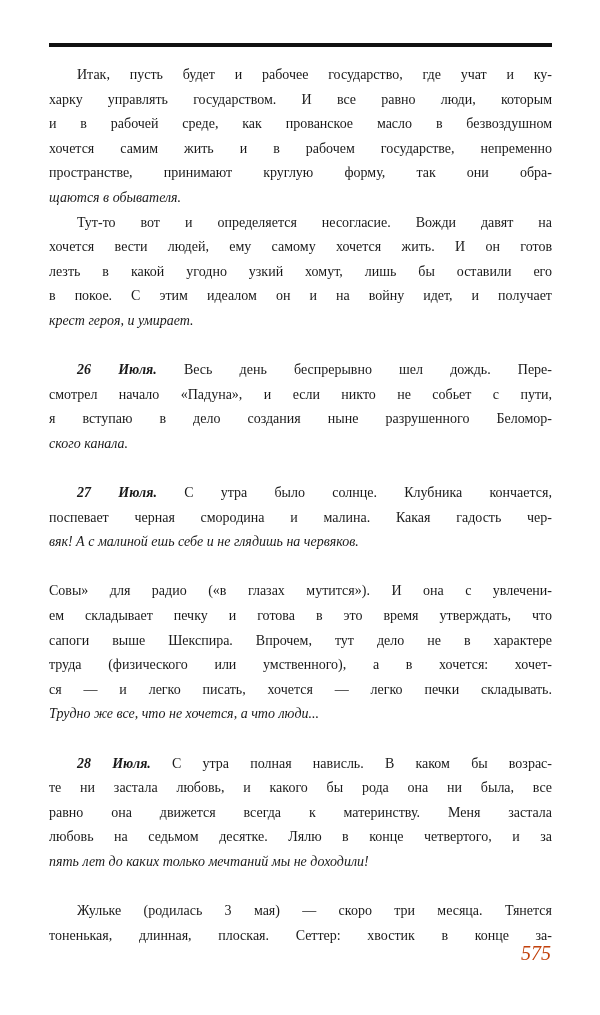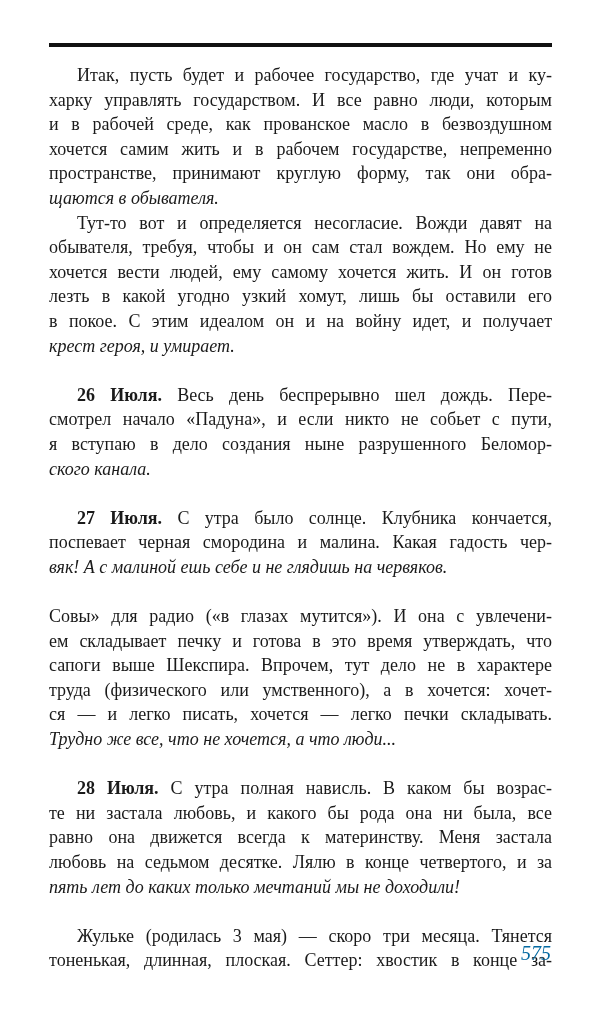--- a/index.html
+++ b/index.html
@@ -24,21 +24,21 @@
     background: #111111;
   }
   .page-body {
     position: absolute;
     left: 49px;
     top: 63px;
     width: 503px;
   }
   .para {
     margin: 0;
-    font-size: 18px;
+    font-size: 14px;
     line-height: 24.6px;
     text-align: justify;
     text-indent: 28px;
     hyphens: manual;
   }
   .para .line {
     display: block;
     text-align: justify;
     text-align-last: justify;
     white-space: nowrap;
@@ -49,49 +49,49 @@
   }
   .para .line.first {
     padding-left: 28px;
   }
   .para .line { text-indent: 0; }
   .gap {
     height: 24.6px;
   }
   .date {
     font-weight: bold;
+    font-style: italic;
   }
   .page-number {
     position: absolute;
     right: 49px;
     top: 942px;
     font-size: 20px;
     font-style: italic;
-    color: #0369a1;
+    color: #c2410c;
   }
 </style>
 </head>
 <body>
 
 <div class="top-rule"></div>
 
 <div class="page-body">
 
   <p class="para">
     <span class="line first">Итак, пусть будет и рабочее государство, где учат и ку-</span>
     <span class="line">харку управлять государством. И все равно люди, которым</span>
     <span class="line">и в рабочей среде, как прованское масло в безвоздушном</span>
     <span class="line">хочется самим жить и в рабочем государстве, непременно</span>
     <span class="line">пространстве, принимают круглую форму, так они обра-</span>
     <span class="line last">щаются в обывателя.</span>
   </p>
 
   <p class="para">
     <span class="line first">Тут-то вот и определяется несогласие. Вожди давят на</span>
-    <span class="line">обывателя, требуя, чтобы и он сам стал вождем. Но ему не</span>
     <span class="line">хочется вести людей, ему самому хочется жить. И он готов</span>
     <span class="line">лезть в какой угодно узкий хомут, лишь бы оставили его</span>
     <span class="line">в покое. С этим идеалом он и на войну идет, и получает</span>
     <span class="line last">крест героя, и умирает.</span>
   </p>
 
   <div class="gap"></div>
 
   <p class="para">
     <span class="line first"><span class="date">26 Июля.</span><span> Весь день беспрерывно шел дождь. Пере-</span></span>

